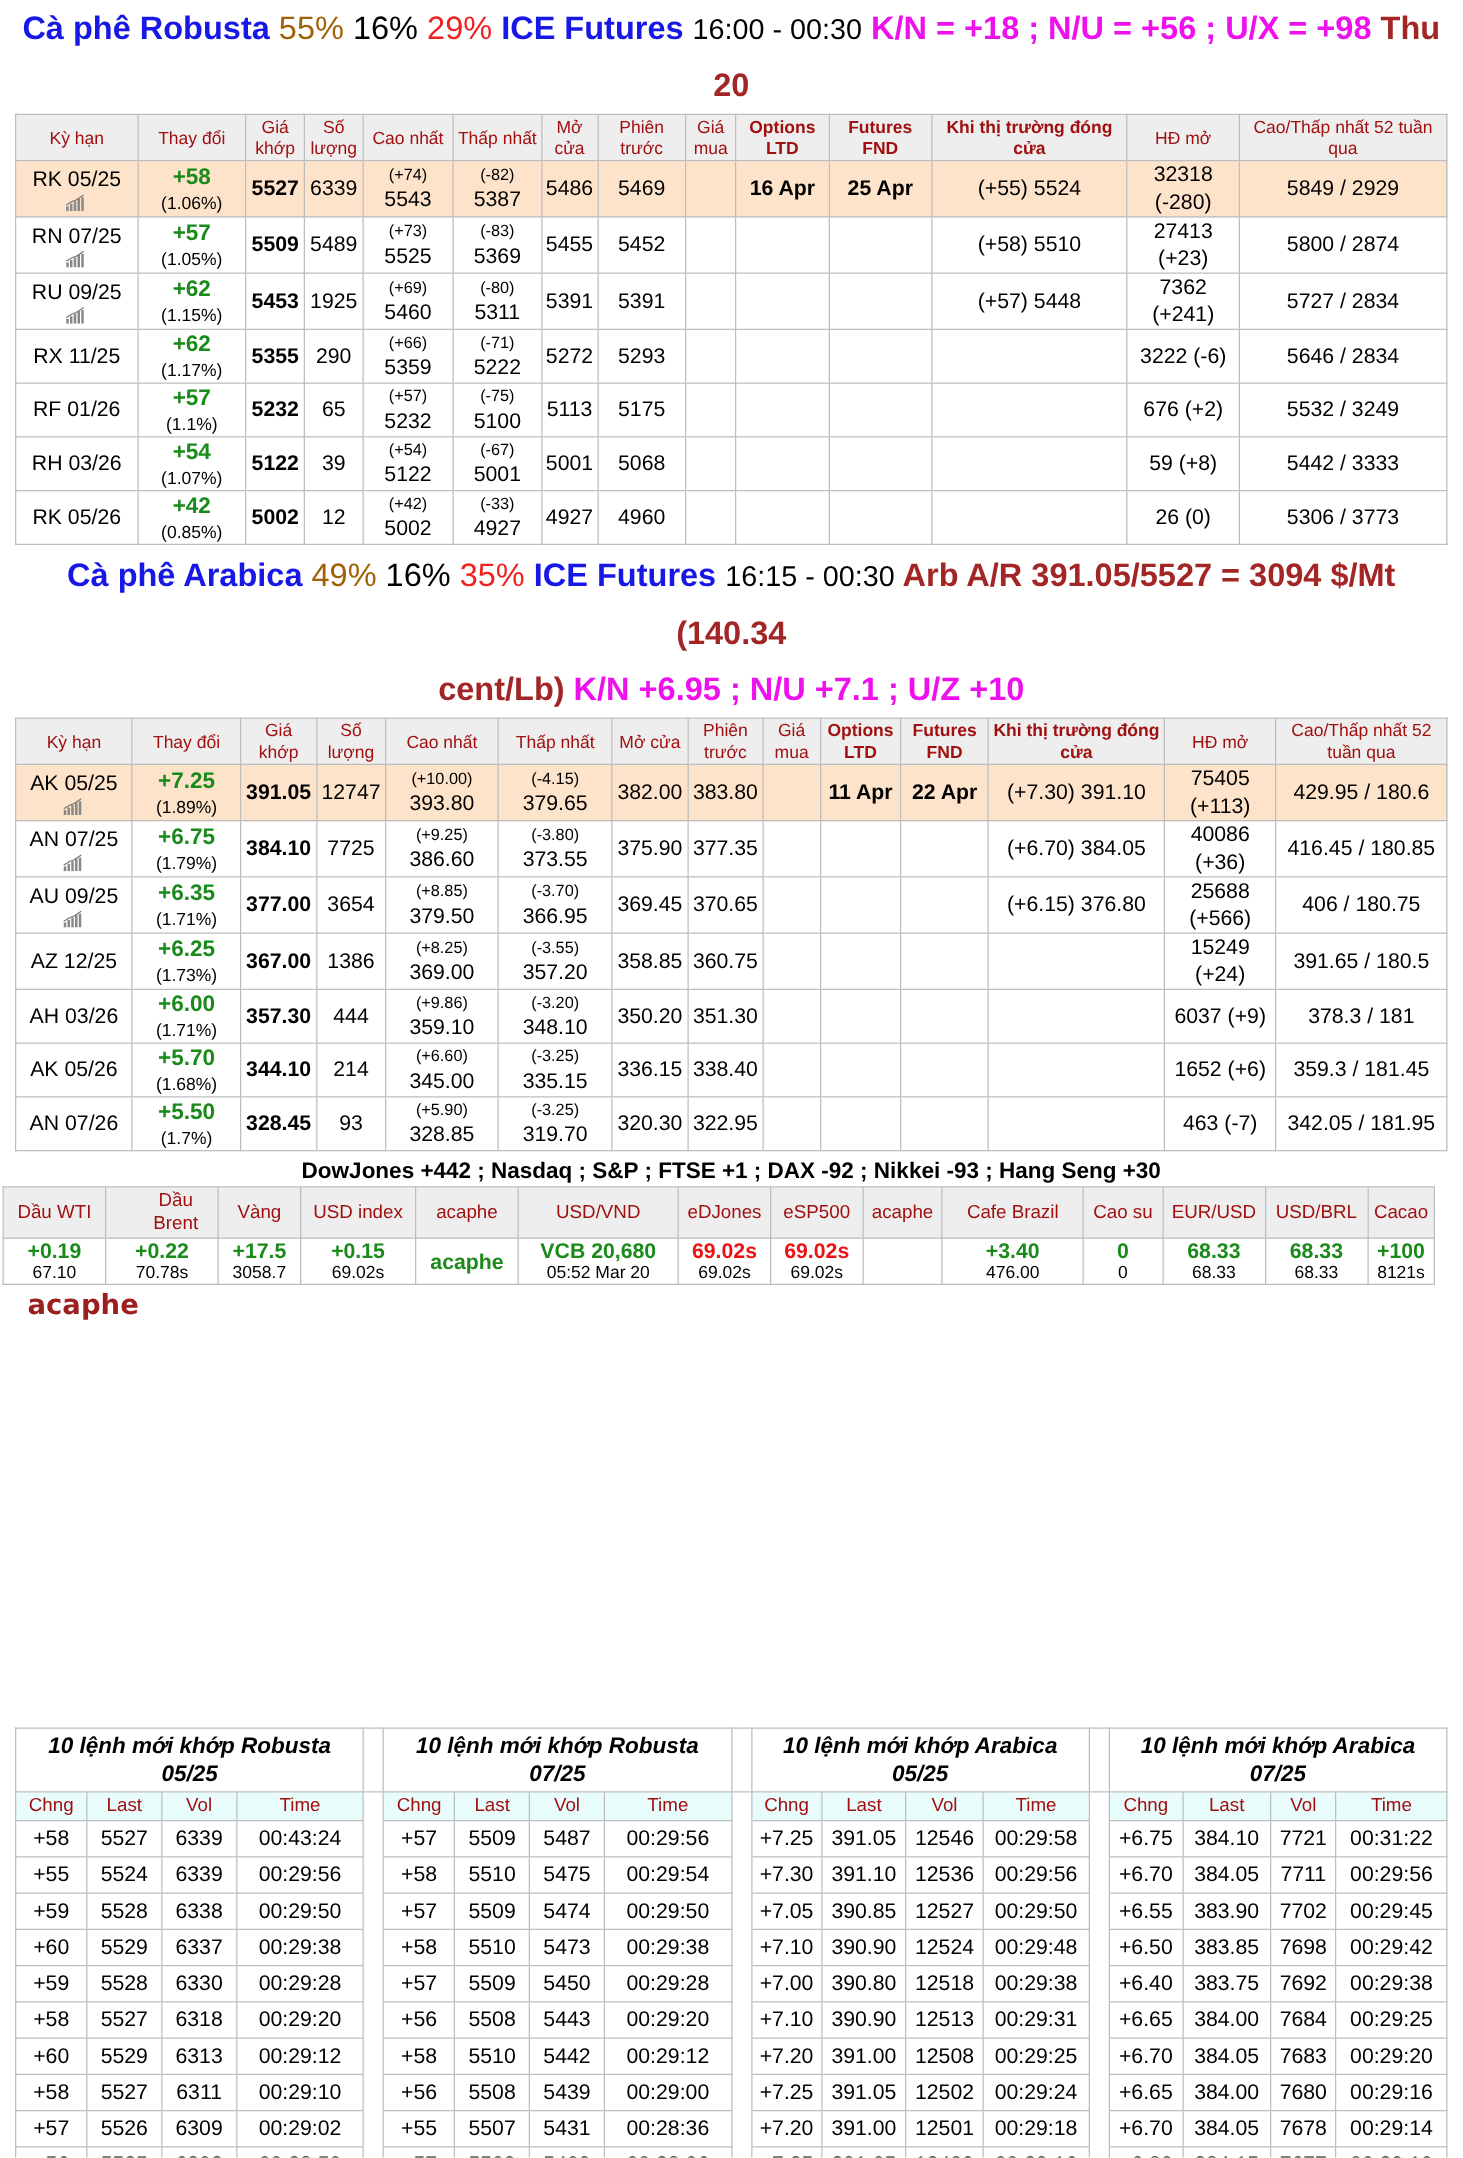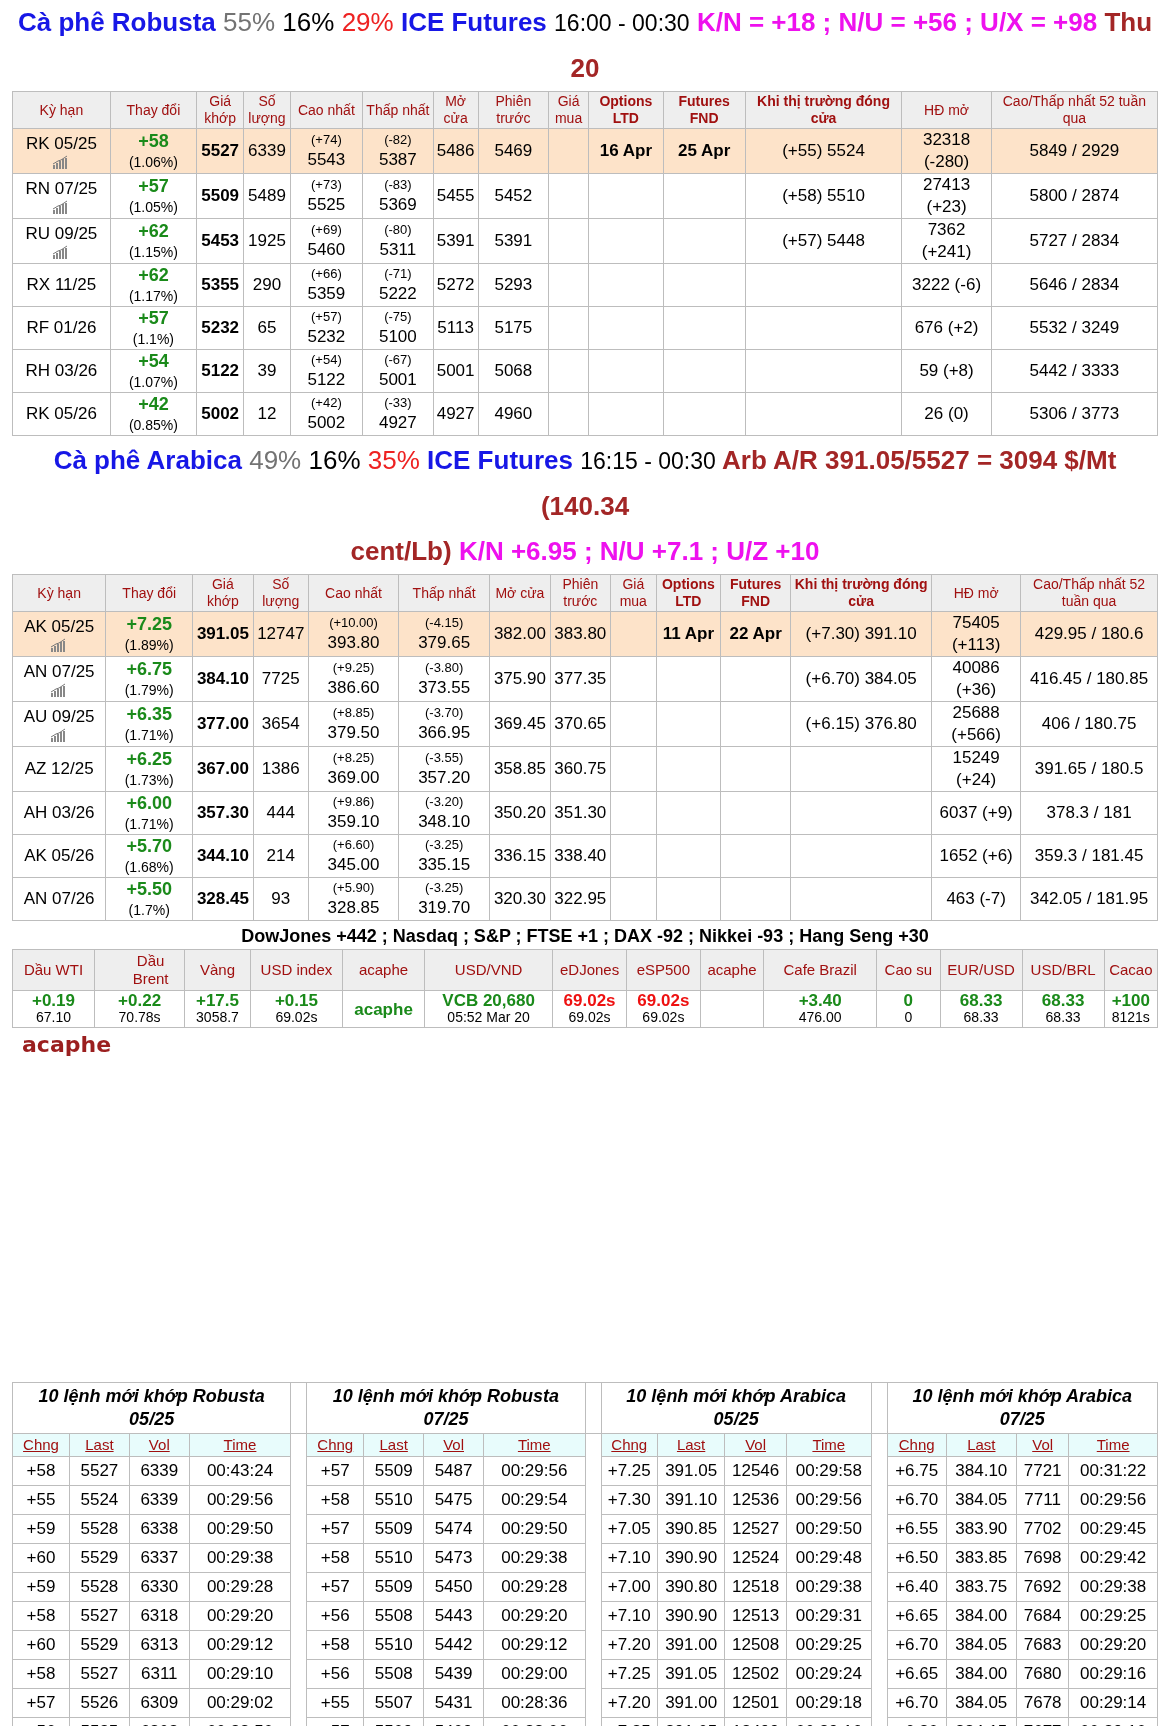--- a/index.html
+++ b/index.html
@@ -1,48 +1,48 @@
 <!DOCTYPE html>
 <html><head>
 <meta charset="utf-8">
 <style>
   * { box-sizing: border-box; }
   body { margin: 0; background: #fff; width: 1170px; height: 1726px; overflow: hidden; font-family: "Liberation Sans", sans-serif; color: #000; position: relative; }
   .title { text-align: center; font-size: 26px; font-weight: bold; line-height: 45px; padding: 0 8px; }
   .t-blue { color: #1717e6; }
-  .t-green { color: #737373; font-weight: normal; }
+  .t-green { color: #a16207; font-weight: normal; }
   .t-black { color: #000; font-weight: normal; }
   .t-red { color: #ee2222; font-weight: normal; }
   .t-time { color: #000; font-weight: normal; font-size: 23px; }
   .t-mag { color: #ee11ee; }
   .t-maroon { color: #a32626; }
   table { border-collapse: collapse; }
   .mkt { margin-left: 12px; width: 1146px; font-size: 17px; }
   .mkt th { background: #eeeeee; color: #a01010; font-weight: normal; font-size: 14px; border: 1px solid #bdbdbd; padding: 1px 2px; line-height: 17px; }
   .mkt th.b { font-weight: bold; margin-left: 14px; }
   .mkt td { border: 1px solid #bdbdbd; text-align: center; padding: 0 2px; line-height: 22px; white-space: nowrap; }
   .mkt tr.hl td { background: #fde3c9; }
   .chg { color: #1a8a1a; font-weight: bold; font-size: 18px; display:block; line-height: 22px; }
   .pct { font-size: 14px; display:block; line-height: 20px; }
   .small { font-size: 13px; display:block; line-height: 18px; }
   .big { display:block; line-height: 22px; }
   .bold { font-weight: bold; }
   .chart-ico { display:block; width: 18px; height: 14px; margin: 0 auto; }
   .idx-line { text-align: center; font-weight: bold; font-size: 18px; line-height: 26px; margin-top: 2px; }
-  .misc { margin-left: 12px; width: 1146px; font-size: 15px; }
+  .misc { margin-left: 2px; width: 1146px; font-size: 15px; }
   .misc th { background: #eeeeee; color: #a01010; font-weight: normal; border: 1px solid #bdbdbd; padding: 2px; line-height: 18px; }
   .misc td { border: 1px solid #bdbdbd; text-align: center; line-height: 17px; padding: 1px 2px; }
   .misc .g { color: #1a8a1a; font-weight: bold; font-size: 17px; display:block; }
   .misc .r { color: #ee1111; font-weight: bold; font-size: 17px; display:block; }
   .misc .s { font-size: 14px; display:block; }
   .brand { color: #9b1f1f; font-weight: bold; font-size: 22px; margin: 4px 0 0 22px; font-family: "DejaVu Sans", sans-serif; }
   .trades { position: absolute; left: 12px; top: 1382px; width: 1146px; font-size: 17px; }
   .trades td, .trades th { border: 1px solid #bdbdbd; text-align: center; }
   .trades th.cap { font-style: italic; font-weight: bold; font-size: 18px; line-height: 23px; padding: 2px 0; background: #fff; }
-  .trades td.sub { background: #e8fcfc; color: #a01010; font-size: 15px; line-height: 20px; text-decoration: underline; }
+  .trades td.sub { background: #e8fcfc; color: #a01010; font-size: 15px; line-height: 20px; }
   .trades td { line-height: 26px; }
   .trades td.gap { border-top: none; border-bottom: none; width: 16px; }
 </style>
 </head>
 <body>
 
 <div class="title">
   <span class="t-blue">Cà phê Robusta</span>
   <span class="t-green">55%</span>
   <span class="t-black">16%</span>

